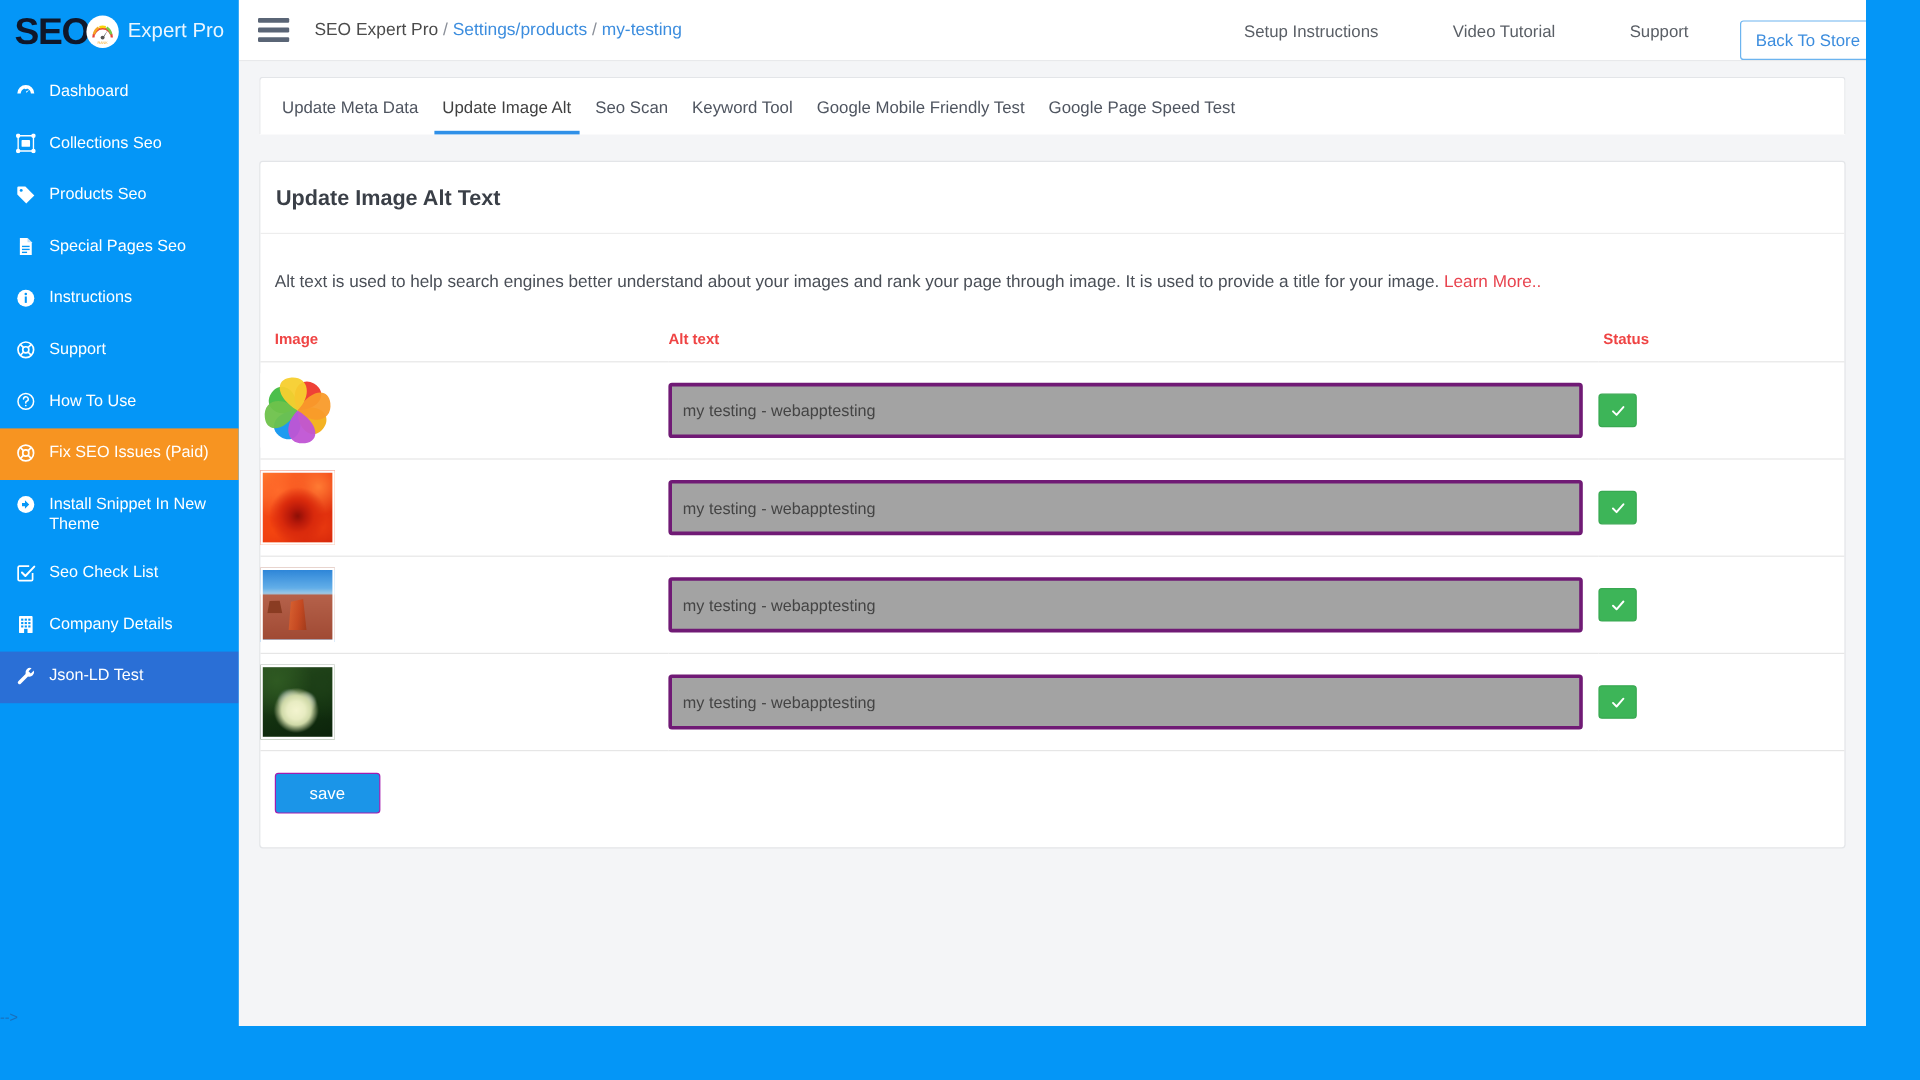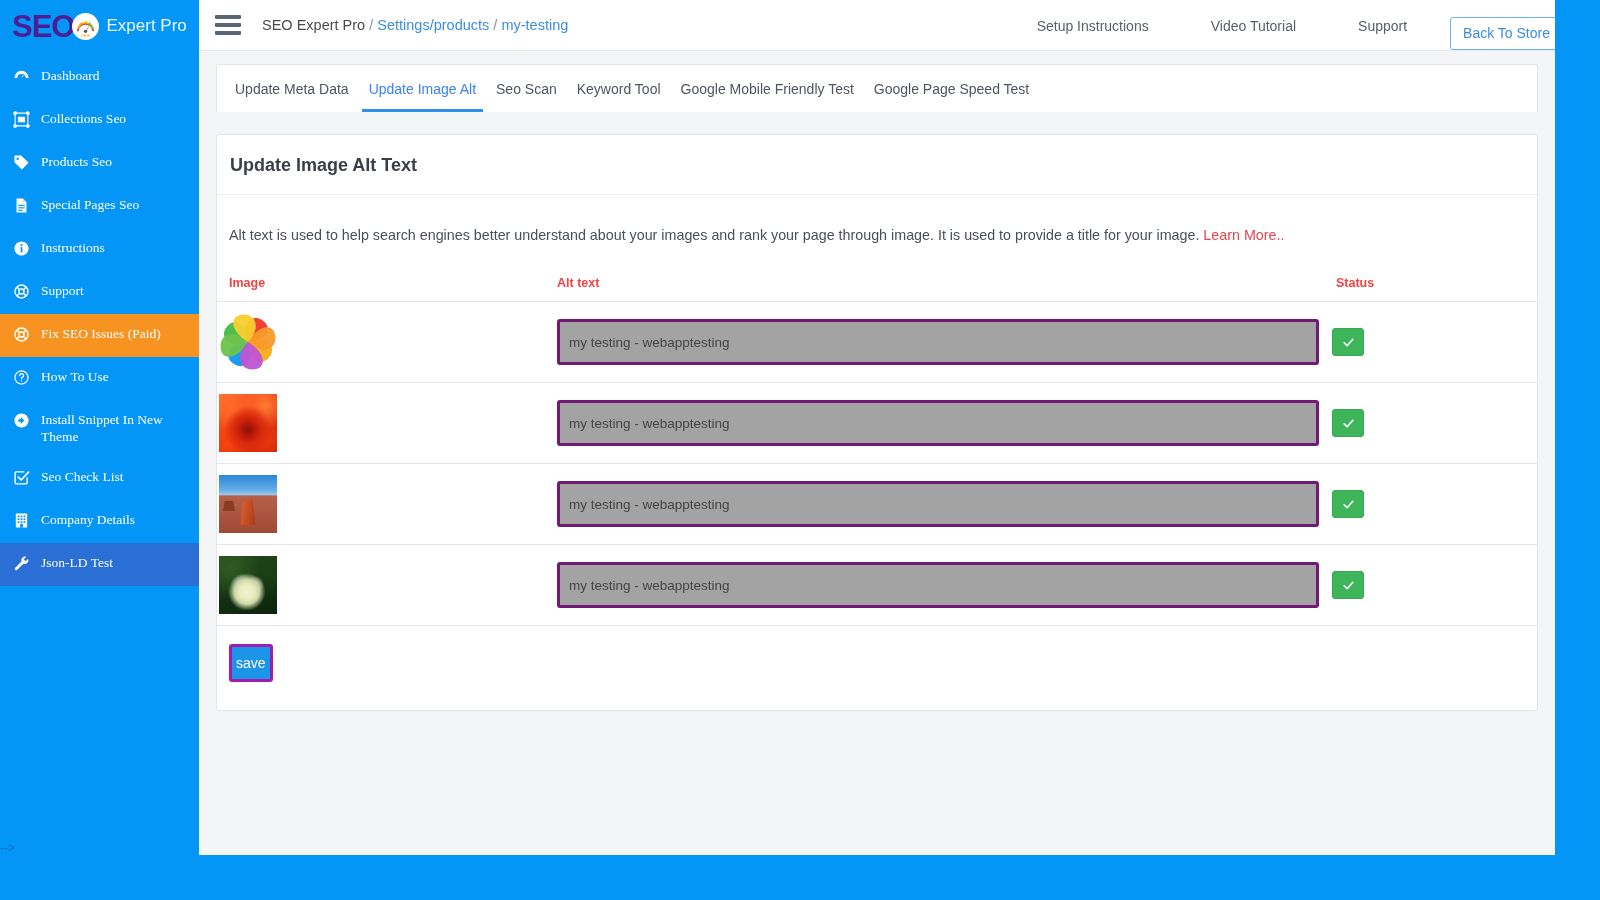--- a/index.html
+++ b/index.html
@@ -23,21 +23,21 @@
     overflow: hidden;
   }
   .brand {
     height: 52px;
     display: flex; align-items: center;
     padding-left: 12px;
     gap: 4px;
   }
   .brand-seo {
     font-size: 31px; font-weight: bold; letter-spacing: -1px;
-    color: #4c1d95; line-height: 1;
+    color: #0f172a; line-height: 1;
   }
   .brand-gauge {
     width: 27px; height: 27px; border-radius: 50%;
     background: #ffffff;
     position: relative;
     margin-left: -6px; margin-right: 3px;
     display: inline-block;
     flex: none;
   }
   .gauge-arc {
@@ -59,21 +59,21 @@
     min-height: 43px;
   }
   .nav-item.active-orange { background: #f79421; }
   .nav-item.active-blue { background: #2a6fd6; }
   .nav-ico {
     width: 17px; height: 17px; flex: none;
     display: inline-flex; align-items: center; justify-content: center;
     margin-top: 1px;
   }
   .nav-ico svg { display: block; }
-  .nav-label { flex: 1; padding-top: 1px; font-family: Liberation Serif, serif; }
+  .nav-label { flex: 1; padding-top: 1px; }
 
   
   .main {
     position: absolute; left: 199px; top: 0;
     width: 1356px; height: 855px;
     background: #f4f5f7;
     overflow: hidden;
   }
   .topbar {
     height: 51px; background: #fff;
@@ -130,21 +130,21 @@
   }
   .tab {
     font-size: 14px; color: #4f5560;
     padding: 0 7px 13px 7px;
     margin-right: 6px;
     cursor: pointer;
     white-space: nowrap;
     border-bottom: 3px solid transparent;
     line-height: 1;
   }
-  .tab.active { color: #3b82f6; border-bottom-color: #2f90e8; font-weight: 400; }
+  .tab.active { color: #404040; border-bottom-color: #2f90e8; font-weight: 400; }
 
   
   .card {
     background: #fff;
     margin: 22px 17px 0 17px;
     border: 1px solid #e3e5e8;
     border-radius: 3px;
     padding-bottom: 28px;
   }
   .card-title {
@@ -203,24 +203,24 @@
     color: #fff;
     font-size: 14px;
     line-height: 1;
     display: inline-flex; align-items: center; justify-content: center;
     cursor: pointer;
     padding: 0;
   }
   .save-row { padding: 18px 0 0 12px; }
   .save-btn {
     background: #1b95e8;
-    border: 3px solid #a21caf;
+    border: 1px solid #a21caf;
     color: #fff;
     font-size: 14px;
-    padding: 8px 4px;
+    padding: 8px 28px;
     border-radius: 3px;
     cursor: pointer;
     font-family: "Liberation Sans", sans-serif;
   }
 
   
   .stray {
     position: absolute; left: 0; top: 841px;
     font-size: 12px; color: #1a6fba;
     font-family: "Liberation Sans", sans-serif;
@@ -357,40 +357,40 @@
         <span class="nav-ico">
           <svg width="17" height="17" viewBox="0 0 24 24" fill="none" stroke="#fff" stroke-width="2">
               <circle cx="12" cy="12" r="9.2"></circle>
               <circle cx="12" cy="12" r="3.6"></circle>
               <path d="M5.5 5.5l3.9 3.9M18.5 5.5l-3.9 3.9M5.5 18.5l3.9-3.9M18.5 18.5l-3.9-3.9"></path>
             </svg>
         </span>
         <span class="nav-label">Support</span>
       </div>
 
+      <div class="nav-item">
+        <span class="nav-ico">
+          <svg width="17" height="17" viewBox="0 0 24 24" fill="none" stroke="#fff" stroke-width="1.8">
+              <circle cx="12" cy="12" r="9.2"></circle>
+              <path d="M9.3 9.2a2.8 2.8 0 1 1 3.6 2.7c-.6.2-.9.8-.9 1.5v.5" stroke-linecap="round"></path>
+              <circle cx="12" cy="16.8" r="1" fill="#fff" stroke="none"></circle>
+            </svg>
+        </span>
+        <span class="nav-label">How To Use</span>
+      </div>
+
       <div class="nav-item active-orange">
         <span class="nav-ico">
           <svg width="17" height="17" viewBox="0 0 24 24" fill="none" stroke="#fff" stroke-width="2">
               <circle cx="12" cy="12" r="9.2"></circle>
               <circle cx="12" cy="12" r="3.6"></circle>
               <path d="M5.5 5.5l3.9 3.9M18.5 5.5l-3.9 3.9M5.5 18.5l3.9-3.9M18.5 18.5l-3.9-3.9"></path>
             </svg>
         </span>
         <span class="nav-label">Fix SEO Issues (Paid)</span>
-      </div>
-
-      <div class="nav-item">
-        <span class="nav-ico">
-          <svg width="17" height="17" viewBox="0 0 24 24" fill="none" stroke="#fff" stroke-width="1.8">
-              <circle cx="12" cy="12" r="9.2"></circle>
-              <path d="M9.3 9.2a2.8 2.8 0 1 1 3.6 2.7c-.6.2-.9.8-.9 1.5v.5" stroke-linecap="round"></path>
-              <circle cx="12" cy="16.8" r="1" fill="#fff" stroke="none"></circle>
-            </svg>
-        </span>
-        <span class="nav-label">How To Use</span>
       </div>
 
       <div class="nav-item">
         <span class="nav-ico">
           <svg width="17" height="17" viewBox="0 0 24 24" fill="#fff">
               <circle cx="12" cy="12" r="10"></circle>
               <path d="M11 7l5 5-5 5v-3.2H7.5v-3.6H11z" fill="#0496f7"></path>
             </svg>
         </span>
         <span class="nav-label">Install Snippet In New Theme</span>

